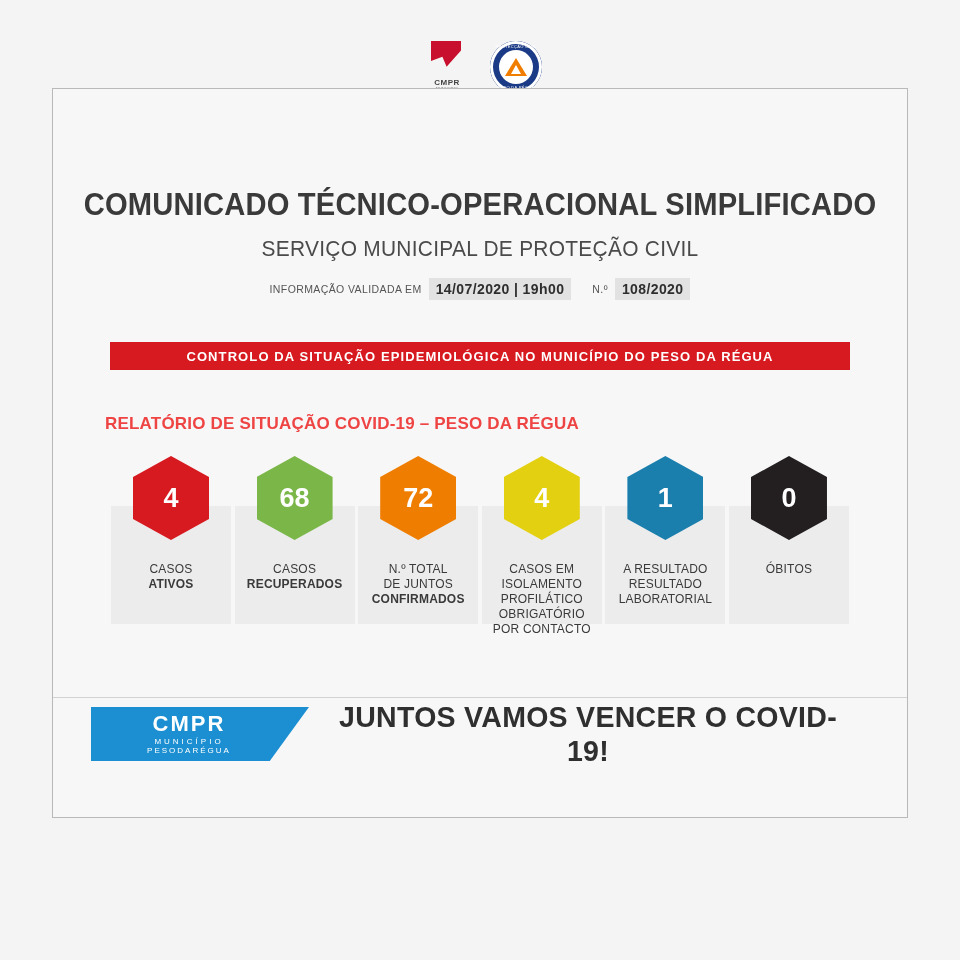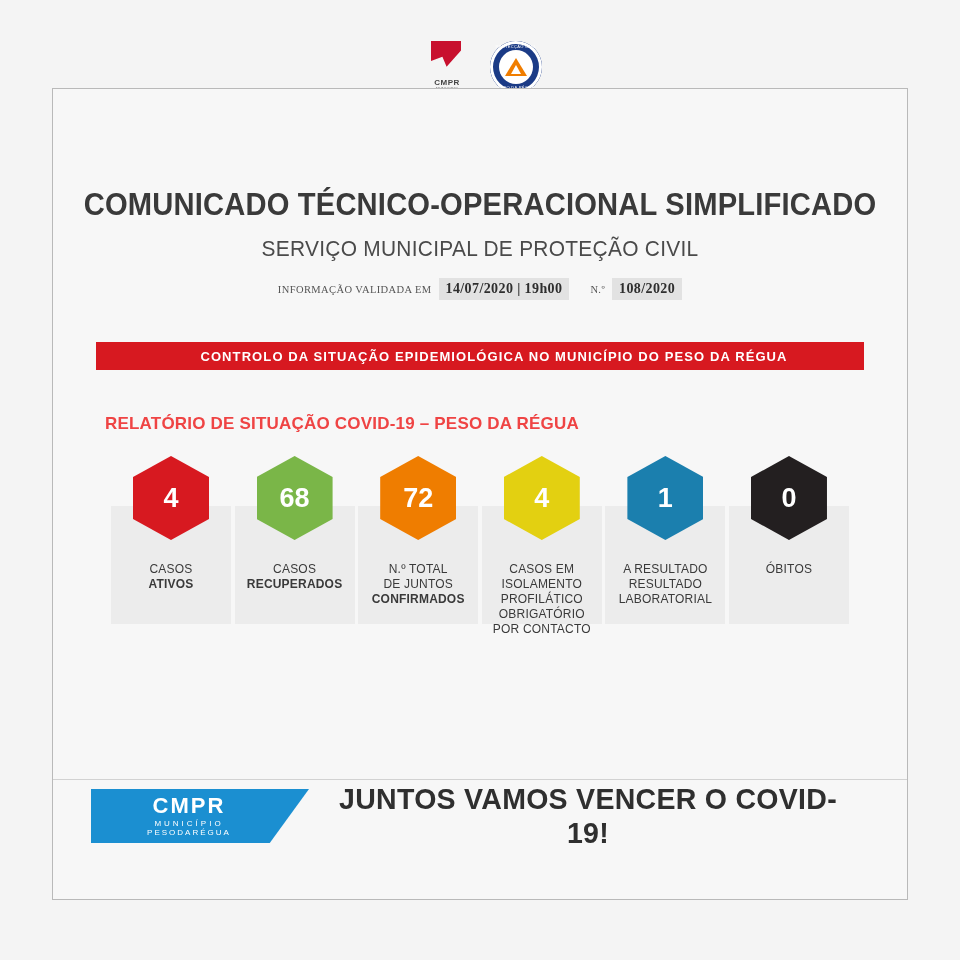--- a/index.html
+++ b/index.html
@@ -129,21 +129,21 @@
   }
   .logo-rule.left { left: 52px; width: 335px; }
   .logo-rule.right { right: 52px; width: 335px; }
 
   
   .frame {
     position: absolute;
     left: 52px;
     top: 88px;
     width: 856px;
-    height: 812px;
+    height: 730px;
     border: 1px solid #b9b9b9;
     background: #f7f7f7;
     box-sizing: border-box;
   }
 
   .title {
     text-align: center;
     margin-top: 98px;
     font-size: 31px;
     font-weight: bold;
@@ -162,21 +162,20 @@
   }
   .validation {
     margin-top: 16px;
     display: flex;
     align-items: center;
     justify-content: center;
     gap: 7px;
     font-size: 11px;
     color: #555;
     letter-spacing: .4px;
-    font-family: Liberation Serif, serif;
   }
   .validation .lbl { font-size: 10.5px; }
   .validation .chip {
     background: #e2e2e2;
     padding: 3px 7px;
     font-size: 14px;
     font-weight: bold;
     color: #2e2e2e;
   }
   .validation .num-lbl { font-size: 10.5px; margin-left: 14px; }
@@ -186,21 +185,20 @@
     width: 740px;
     height: 28px;
     background: #d71920;
     color: #ffffff;
     display: flex;
     align-items: center;
     justify-content: center;
     font-size: 13px;
     font-weight: bold;
     letter-spacing: 1.1px;
-    padding-left: 28px;
   }
 
   .section-title {
     margin: 44px 0 0 52px;
     font-size: 17px;
     font-weight: bold;
     color: #ef4444;
     letter-spacing: .2px;
   }
 

